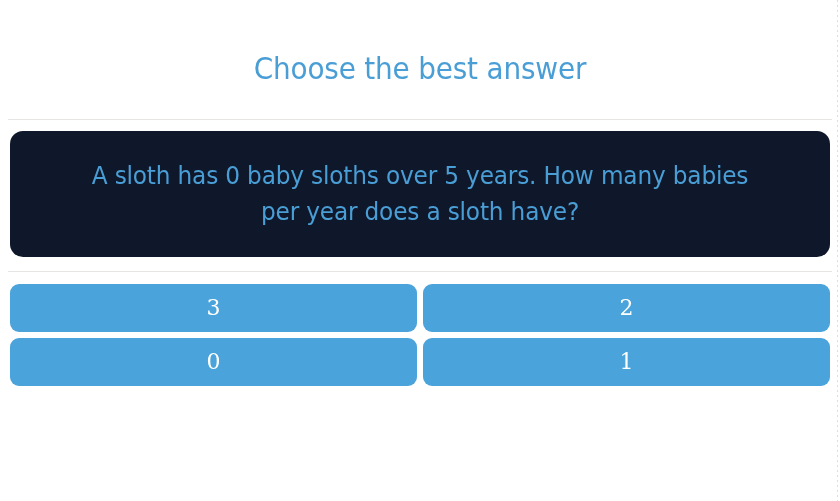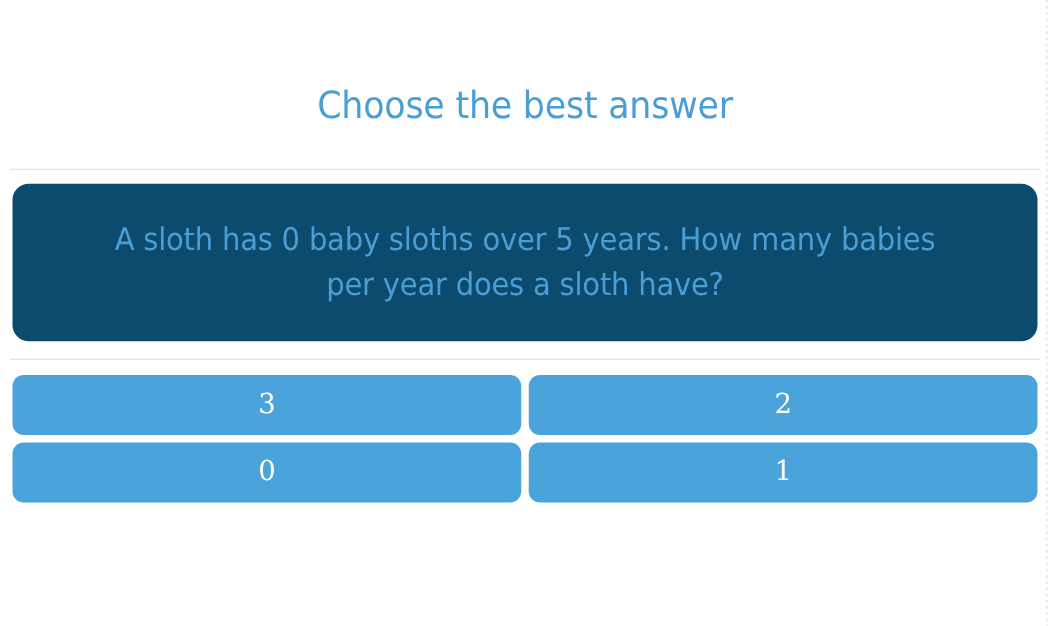--- a/index.html
+++ b/index.html
@@ -23,21 +23,21 @@
     width: 1px;
     height: 501px;
     background-image: linear-gradient(to bottom, #d8d8d8 0 2px, transparent 2px 5px);
     background-size: 1px 5px;
     opacity: 0.85;
   }
 
   .quiz {
     position: absolute;
     left: 0;
-    top: 16px;
+    top: 0;
     width: 840px;
   }
 
   .quiz-title {
     margin: 0;
     padding: 50px 0 0 0;
     text-align: center;
     color: #4a9ed6;
     font-family: "DejaVu Sans", sans-serif;
     font-size: 30px;
@@ -53,21 +53,21 @@
     border-top: 1px solid #e7e4e1;
     margin: 31px 8px 0 8px;
   }
 
   .divider.below-question {
     margin-top: 14px;
   }
 
   .question-card {
     margin: 11px 10px 0 10px;
-    background: #0c4a6e;
+    background: #0f172a;
     border-radius: 13px;
     min-height: 126px;
     display: flex;
     align-items: center;
     justify-content: center;
     box-sizing: border-box;
     padding: 14px 34px;
   }
 
   .question-text {

